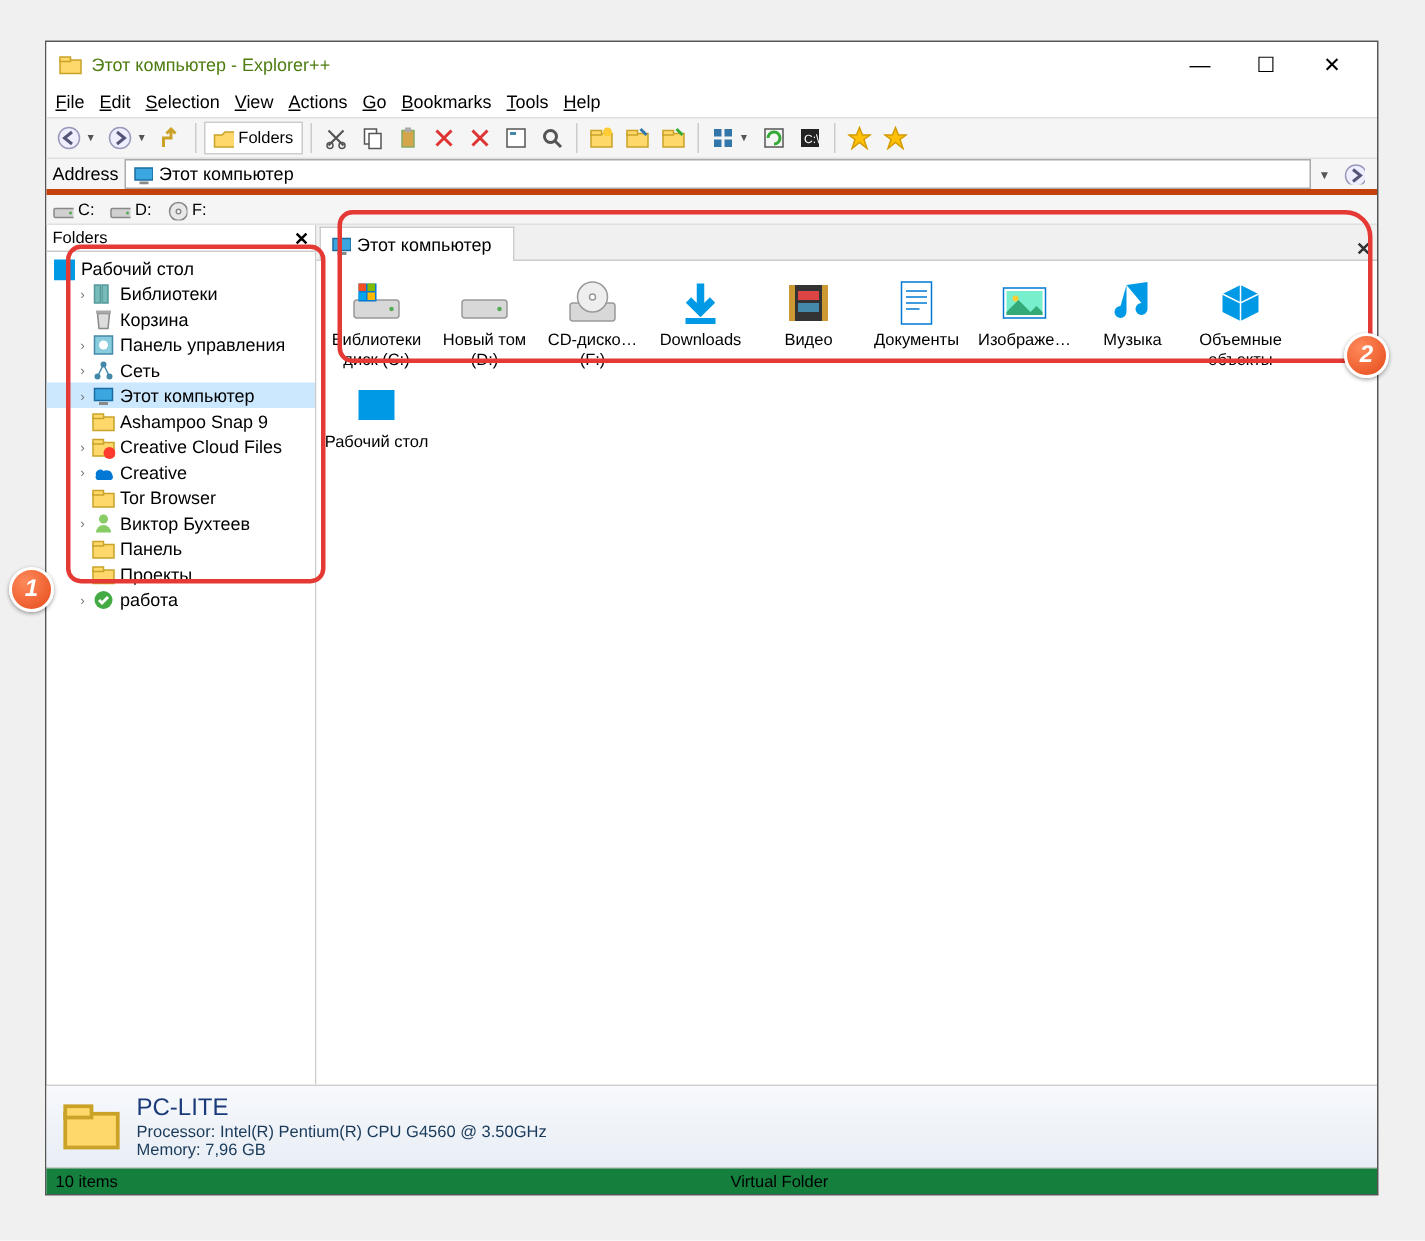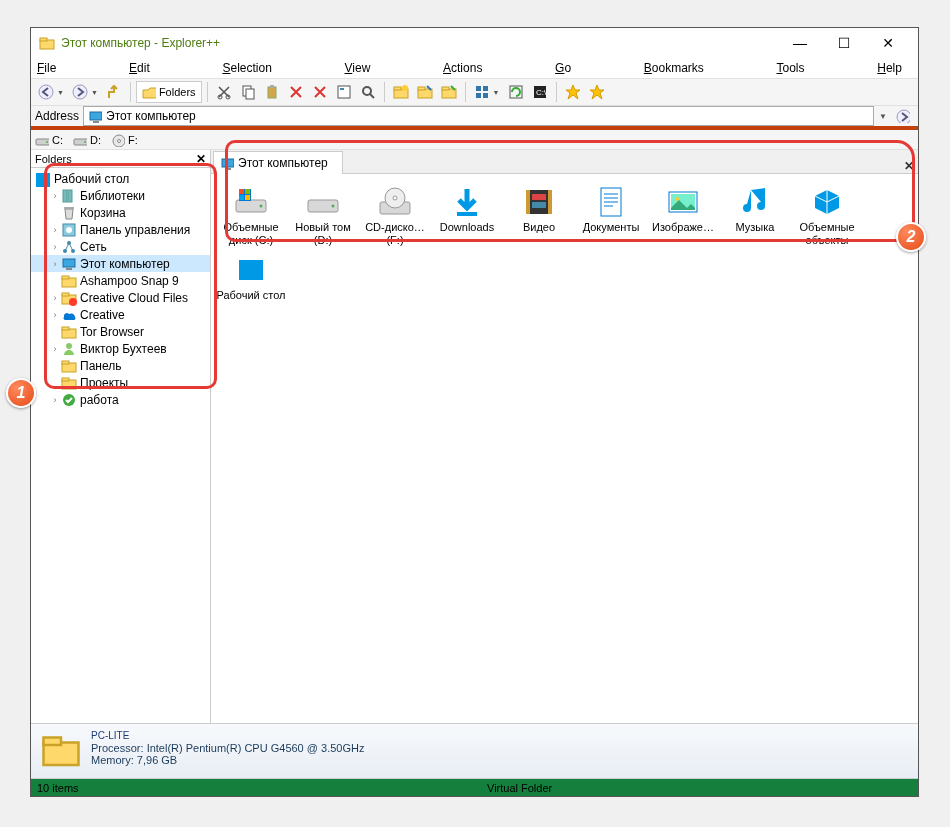--- a/index.html
+++ b/index.html
@@ -5,21 +5,21 @@
 * { box-sizing: border-box; margin: 0; padding: 0; font-family: "Segoe UI", Tahoma, sans-serif; }
 body { background: #f0f0f0; width: 950px; height: 827px; position: relative; overflow: hidden; }
 .window { position: absolute; left: 30px; top: 27px; width: 889px; height: 770px; background: #fff; border: 1px solid #555; display: flex; flex-direction: column; }
 
 .titlebar { height: 30px; background: #fff; display: flex; align-items: center; padding: 0 8px; }
 .titlebar .ticon { width: 16px; height: 16px; margin-right: 6px; }
 .titlebar .ttext { font-size: 12px; color: #4d7c0f; flex: 1; }
 .winbtns { display: flex; }
 .winbtn { width: 44px; height: 30px; display: flex; align-items: center; justify-content: center; font-size: 14px; color: #000; }
 
-.menubar { height: 20px; background: #fff; display: flex; align-items: center; padding: 0 6px; font-size: 12px; justify-content: space-between; }
+.menubar { height: 20px; background: #fff; display: flex; align-items: center; padding: 0 6px; font-size: 12px; }
 .menubar span { margin-right: 10px; cursor: default; }
 .menubar span u { text-decoration: underline; }
 
 .toolbar { height: 28px; background: #f5f5f5; border-top: 1px solid #e0e0e0; border-bottom: 1px solid #e0e0e0; display: flex; align-items: center; padding: 0 4px; gap: 2px; }
 .tbtn { width: 22px; height: 22px; display: flex; align-items: center; justify-content: center; border-radius: 2px; }
 .tsep { width: 1px; height: 20px; background: #ccc; margin: 0 3px; }
 .tdrop { font-size: 7px; color: #555; margin-left: -2px; margin-right: 3px; }
 .folders-btn { display: flex; align-items: center; background: #fff; border: 1px solid #ccc; padding: 1px 5px; font-size: 11px; height: 22px; }
 .folders-btn svg { margin-right: 3px; }
 
@@ -49,21 +49,21 @@
 .tabbar { height: 24px; display: flex; align-items: flex-end; background: #f0f0f0; border-bottom: 1px solid #ccc; }
 .tab { height: 23px; background: #fff; border: 1px solid #ccc; border-bottom: none; display: flex; align-items: center; padding: 0 14px 0 6px; font-size: 12px; gap: 4px; margin-left: 2px; position:relative; top:1px;}
 .tabclose { flex: 1; display: flex; justify-content: flex-end; padding-right: 4px; font-size: 12px; font-weight: bold; color: #333; cursor: pointer; }
 
 .iconsview { flex: 1; background: #fff; padding: 8px 4px; display: flex; flex-wrap: wrap; align-content: flex-start; gap: 0px; }
 .fitem { width: 72px; display: flex; flex-direction: column; align-items: center; text-align: center; font-size: 11px; line-height: 1.15; padding: 4px 1px; }
 .fitem .fic { width: 36px; height: 32px; margin-bottom: 3px; display: flex; align-items: center; justify-content: center; }
 
 .infobar { height: 55px; background: linear-gradient(#f7f9fc,#e8eef5); border-top: 1px solid #ccc; display: flex; padding: 6px 10px; font-size: 11px; color: #1a3a5a; }
 .infobar .iicon { width: 40px; height: 40px; margin-right: 10px; }
-.infobar .itxt .ititle { font-size: 10px; color: #1a3a7a; margin-bottom: 1px; }
+.infobar .itxt .ititle { font-size: 16px; color: #1a3a7a; margin-bottom: 1px; }
 
 .statusbar { height: 18px; background: #15803d; border-top: 1px solid #ccc; display: flex; align-items: center; font-size: 11px; padding: 0 6px; }
 .statusbar .scol1 { width: 450px; }
 
 .highlight-red { position: absolute; border: 3px solid #e53935; border-radius: 10px; pointer-events: none; z-index: 50; }
 .badge { position: absolute; width: 30px; height: 30px; border-radius: 50%; background: radial-gradient(circle at 35% 30%, #ff8a5c, #e64a19); border: 2px solid #fff; box-shadow: 0 1px 3px rgba(0,0,0,.4); color: #fff; font-weight: bold; font-size: 16px; display: flex; align-items: center; justify-content: center; z-index: 60; font-style: italic; }
 
 svg { display: block; }
 </style>
 </head>
@@ -450,21 +450,21 @@
               <svg width="36" height="32">
                 <rect x="3" y="14" width="30" height="12" rx="2" fill="#d8d8d8" stroke="#999"></rect>
                 <circle cx="28" cy="20" r="1.5" fill="#5a5"></circle>
                 <rect x="6" y="3" width="12" height="12" fill="#0078d4"></rect>
                 <rect x="6" y="3" width="5" height="5" fill="#f25022"></rect>
                 <rect x="12" y="3" width="5" height="5" fill="#7fba00"></rect>
                 <rect x="6" y="9" width="5" height="5" fill="#00a4ef"></rect>
                 <rect x="12" y="9" width="5" height="5" fill="#ffb900"></rect>
               </svg>
             </div>
-            <span>Объемные диск (C:)</span>
+            <span>Библиотеки диск (C:)</span>
           </div>
           <div class="fitem">
             <div class="fic">
               <svg width="36" height="32">
                 <rect x="3" y="14" width="30" height="12" rx="2" fill="#d8d8d8" stroke="#999"></rect>
                 <circle cx="28" cy="20" r="1.5" fill="#5a5"></circle>
               </svg>
             </div>
             <span>Новый том (D:)</span>
           </div>

